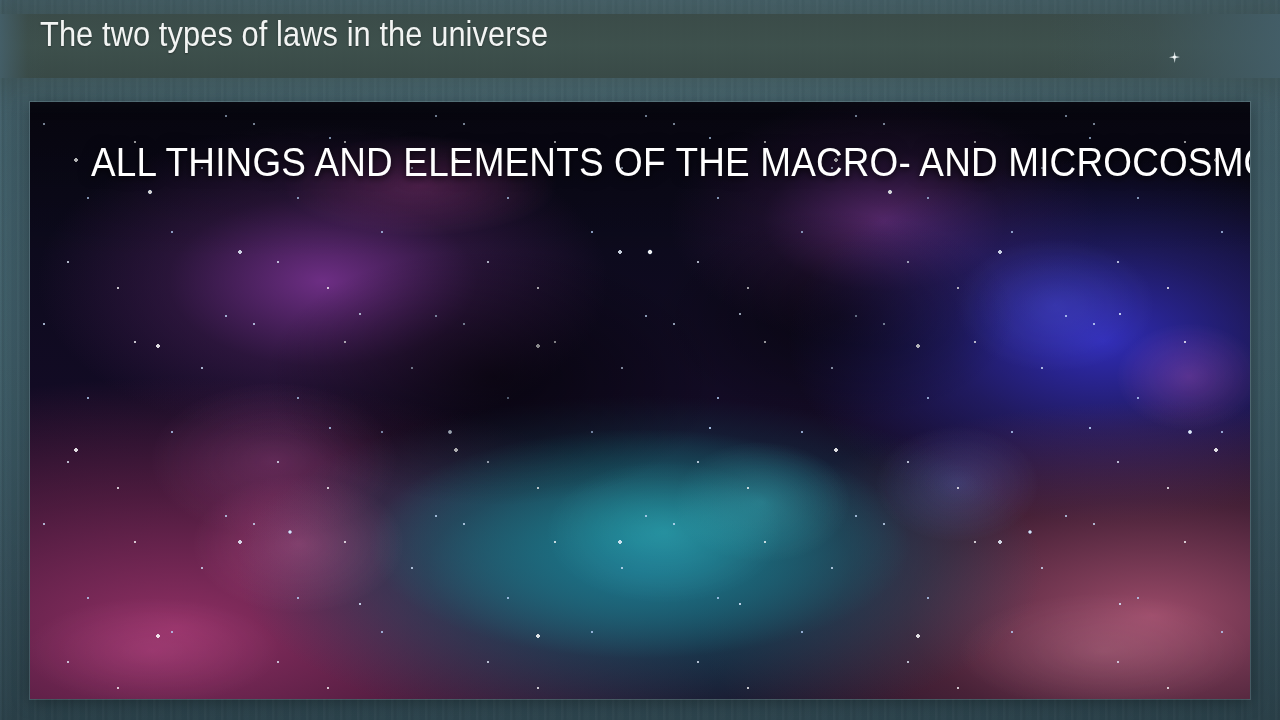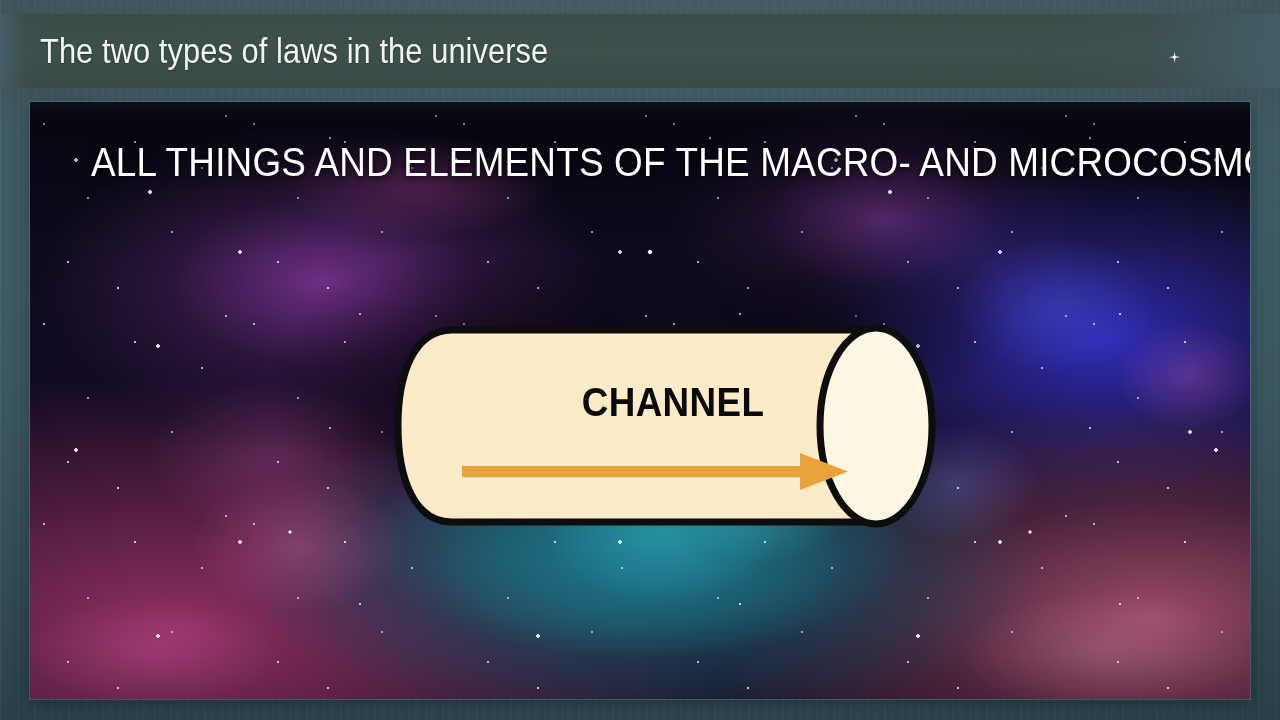--- a/index.html
+++ b/index.html
@@ -48,25 +48,24 @@
     pointer-events: none;
     background: radial-gradient(ellipse 90% 75% at 50% 45%, rgba(0,0,0,0) 40%, rgba(0,0,0,0.22) 100%);
   }
 
   
   #title-bar {
     position: absolute;
     left: 0;
     top: 14px;
     width: 1280px;
-    height: 74px;
+    height: 64px;
     background: linear-gradient(180deg, rgba(58,74,70,0.93) 0%, rgba(61,79,74,0.93) 50%, rgba(56,72,68,0.93) 100%);
     box-shadow: 0 0 26px 10px rgba(58,74,70,0.42);
     display: flex;
-    align-items: center;
     z-index: 3;
   }
   #title-bar-fade-left {
     position: absolute;
     left: 0; top: 0; bottom: 0;
     width: 46px;
     background: linear-gradient(90deg, rgba(70,98,110,0.80) 0%, rgba(60,80,80,0.25) 60%, rgba(0,0,0,0) 100%);
     pointer-events: none;
   }
   #title-bar-fade-right {
@@ -268,36 +267,17 @@
 
     <div class="neb" id="neb-base"></div>
     <div class="neb" id="neb-wisps"></div>
     <div id="stars-small"></div>
     <div id="stars-mid"></div>
     <div id="stars-big"></div>
     <div class="neb" id="neb-dark"></div>
 
     <div id="slide-heading">ALL THINGS AND ELEMENTS OF THE MACRO- AND MICROCOSMOS</div>
 
-    <div id="cylinder-diagram">
-      <svg id="cylinder-svg" viewBox="0 0 562 200">
-
-        <path d="M 60 4
-                 L 484 4
-                 L 484 196
-                 L 60 196
-                 C 22 196 6 152 6 100
-                 C 6 48 22 4 60 4 Z" fill="#fbebc8" stroke="#0d0d0d" stroke-width="7" stroke-linejoin="round"></path>
-
-        <ellipse cx="484" cy="100" rx="56" ry="98" fill="#fdf6e3" stroke="#0d0d0d" stroke-width="7"></ellipse>
-
-        <g>
-          <rect x="70" y="140" width="350" height="11" fill="#e8a33d"></rect>
-          <path d="M 408 127 L 456 145.5 L 408 164 Z" fill="#e8a33d"></path>
-        </g>
-      </svg>
-      <div id="cylinder-label">CHANNEL</div>
-    </div>
 
   </div>
 
   <div id="backdrop-vignette"></div>
 </div>
 
 </body></html>

